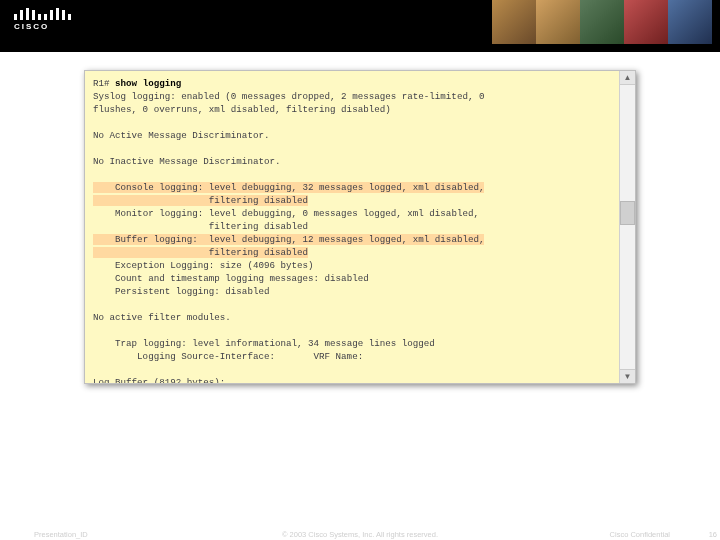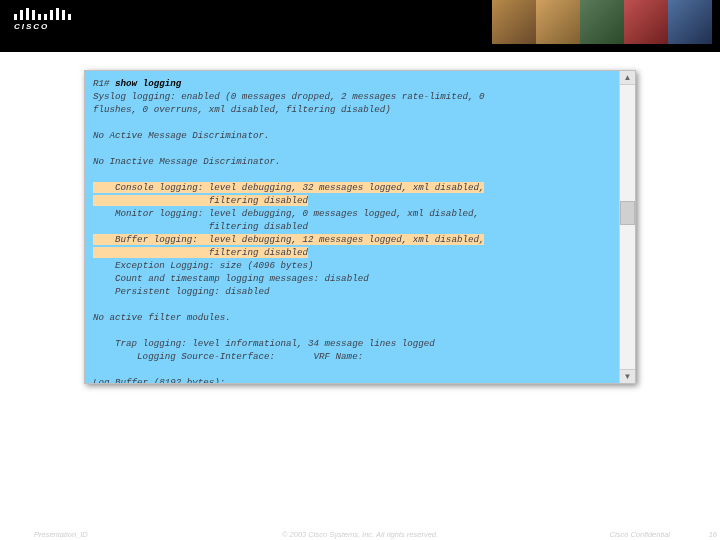--- a/index.html
+++ b/index.html
@@ -1,15 +1,15 @@
 <!DOCTYPE html>
 <html><head>
 <meta charset="utf-8">
 <style>
-  * { margin: 0; padding: 0; box-sizing: border-box; font-style: italic; }
+  * { margin: 0; padding: 0; box-sizing: border-box; }
   html, body { width: 720px; height: 540px; font-family: Arial, sans-serif; background: #fff; overflow: hidden; }
   .slide { width: 720px; height: 540px; position: relative; background: #fff; }
   .topbar { height: 52px; background: #000; position: relative; display: flex; align-items: center; }
   .photo-strip { position: absolute; right: 8px; top: 0; height: 44px; display: flex; gap: 0; }
   .photo { width: 44px; height: 44px; background: #888; }
   .photo:nth-child(1){background:linear-gradient(135deg,#b88a4a,#6a4a2a);}
   .photo:nth-child(2){background:linear-gradient(135deg,#d0a060,#806030);}
   .photo:nth-child(3){background:linear-gradient(135deg,#5a7a5a,#2a4a2a);}
   .photo:nth-child(4){background:linear-gradient(135deg,#c05050,#702020);}
   .photo:nth-child(5){background:linear-gradient(135deg,#5070a0,#203050);}
@@ -23,21 +23,21 @@
   .logo-bars span:nth-child(5){height:6px}
   .logo-bars span:nth-child(6){height:6px}
   .logo-bars span:nth-child(7){height:10px}
   .logo-bars span:nth-child(8){height:12px}
   .logo-bars span:nth-child(9){height:10px}
   .logo-bars span:nth-child(10){height:6px}
   .logo-text { font-size: 8px; font-weight: bold; letter-spacing: 2px; margin-top: 2px; }
   .heading { padding: 28px 0 0 84px; }
   .kicker { font-size: 15px; font-weight: bold; color: #333; }
   .title { font-size: 30px; color: #535353; margin-top: 2px; }
-  .term-wrap { margin: 18px 0 0 84px; width: 552px; height: 314px; border: 1px solid #bfbfbf; box-shadow: 2px 2px 6px rgba(0,0,0,.45); position: relative; background: #7dd3fc; display: flex; }
+  .term-wrap { margin: 18px 0 0 84px; width: 552px; height: 314px; border: 1px solid #bfbfbf; box-shadow: 2px 2px 6px rgba(0,0,0,.45); position: relative; background: #fef9c3; display: flex; }
   .term { flex: 1; padding: 6px 8px 6px 8px; font-family: "Courier New", monospace; font-size: 9.2px; line-height: 13px; color: #404048; white-space: pre-wrap; overflow: hidden; }
   .sb { width: 16px; background: #f2f2f2; border-left: 1px solid #d0d0d0; position: relative; }
   .sb-btn { height: 14px; background: #e6e6e6; border-bottom: 1px solid #ccc; font-size: 8px; text-align: center; line-height: 14px; color: #666; }
   .sb-btn.bot { position: absolute; bottom: 0; width: 100%; border-top: 1px solid #ccc; border-bottom: none; }
   .sb-thumb { position: absolute; top: 130px; width: 100%; height: 24px; background: #d0d0d0; border: 1px solid #b8b8b8; }
   .cmd { color: #000; font-weight: bold; }
   .hl { background: #ffd9a0; }
   .footer { position: absolute; bottom: 10px; left: 0; right: 0; font-size: 7.5px; color: #cfcfcf; }
   .f-left { position: absolute; left: 34px; }
   .f-mid { position: absolute; left: 50%; transform: translateX(-50%); }

